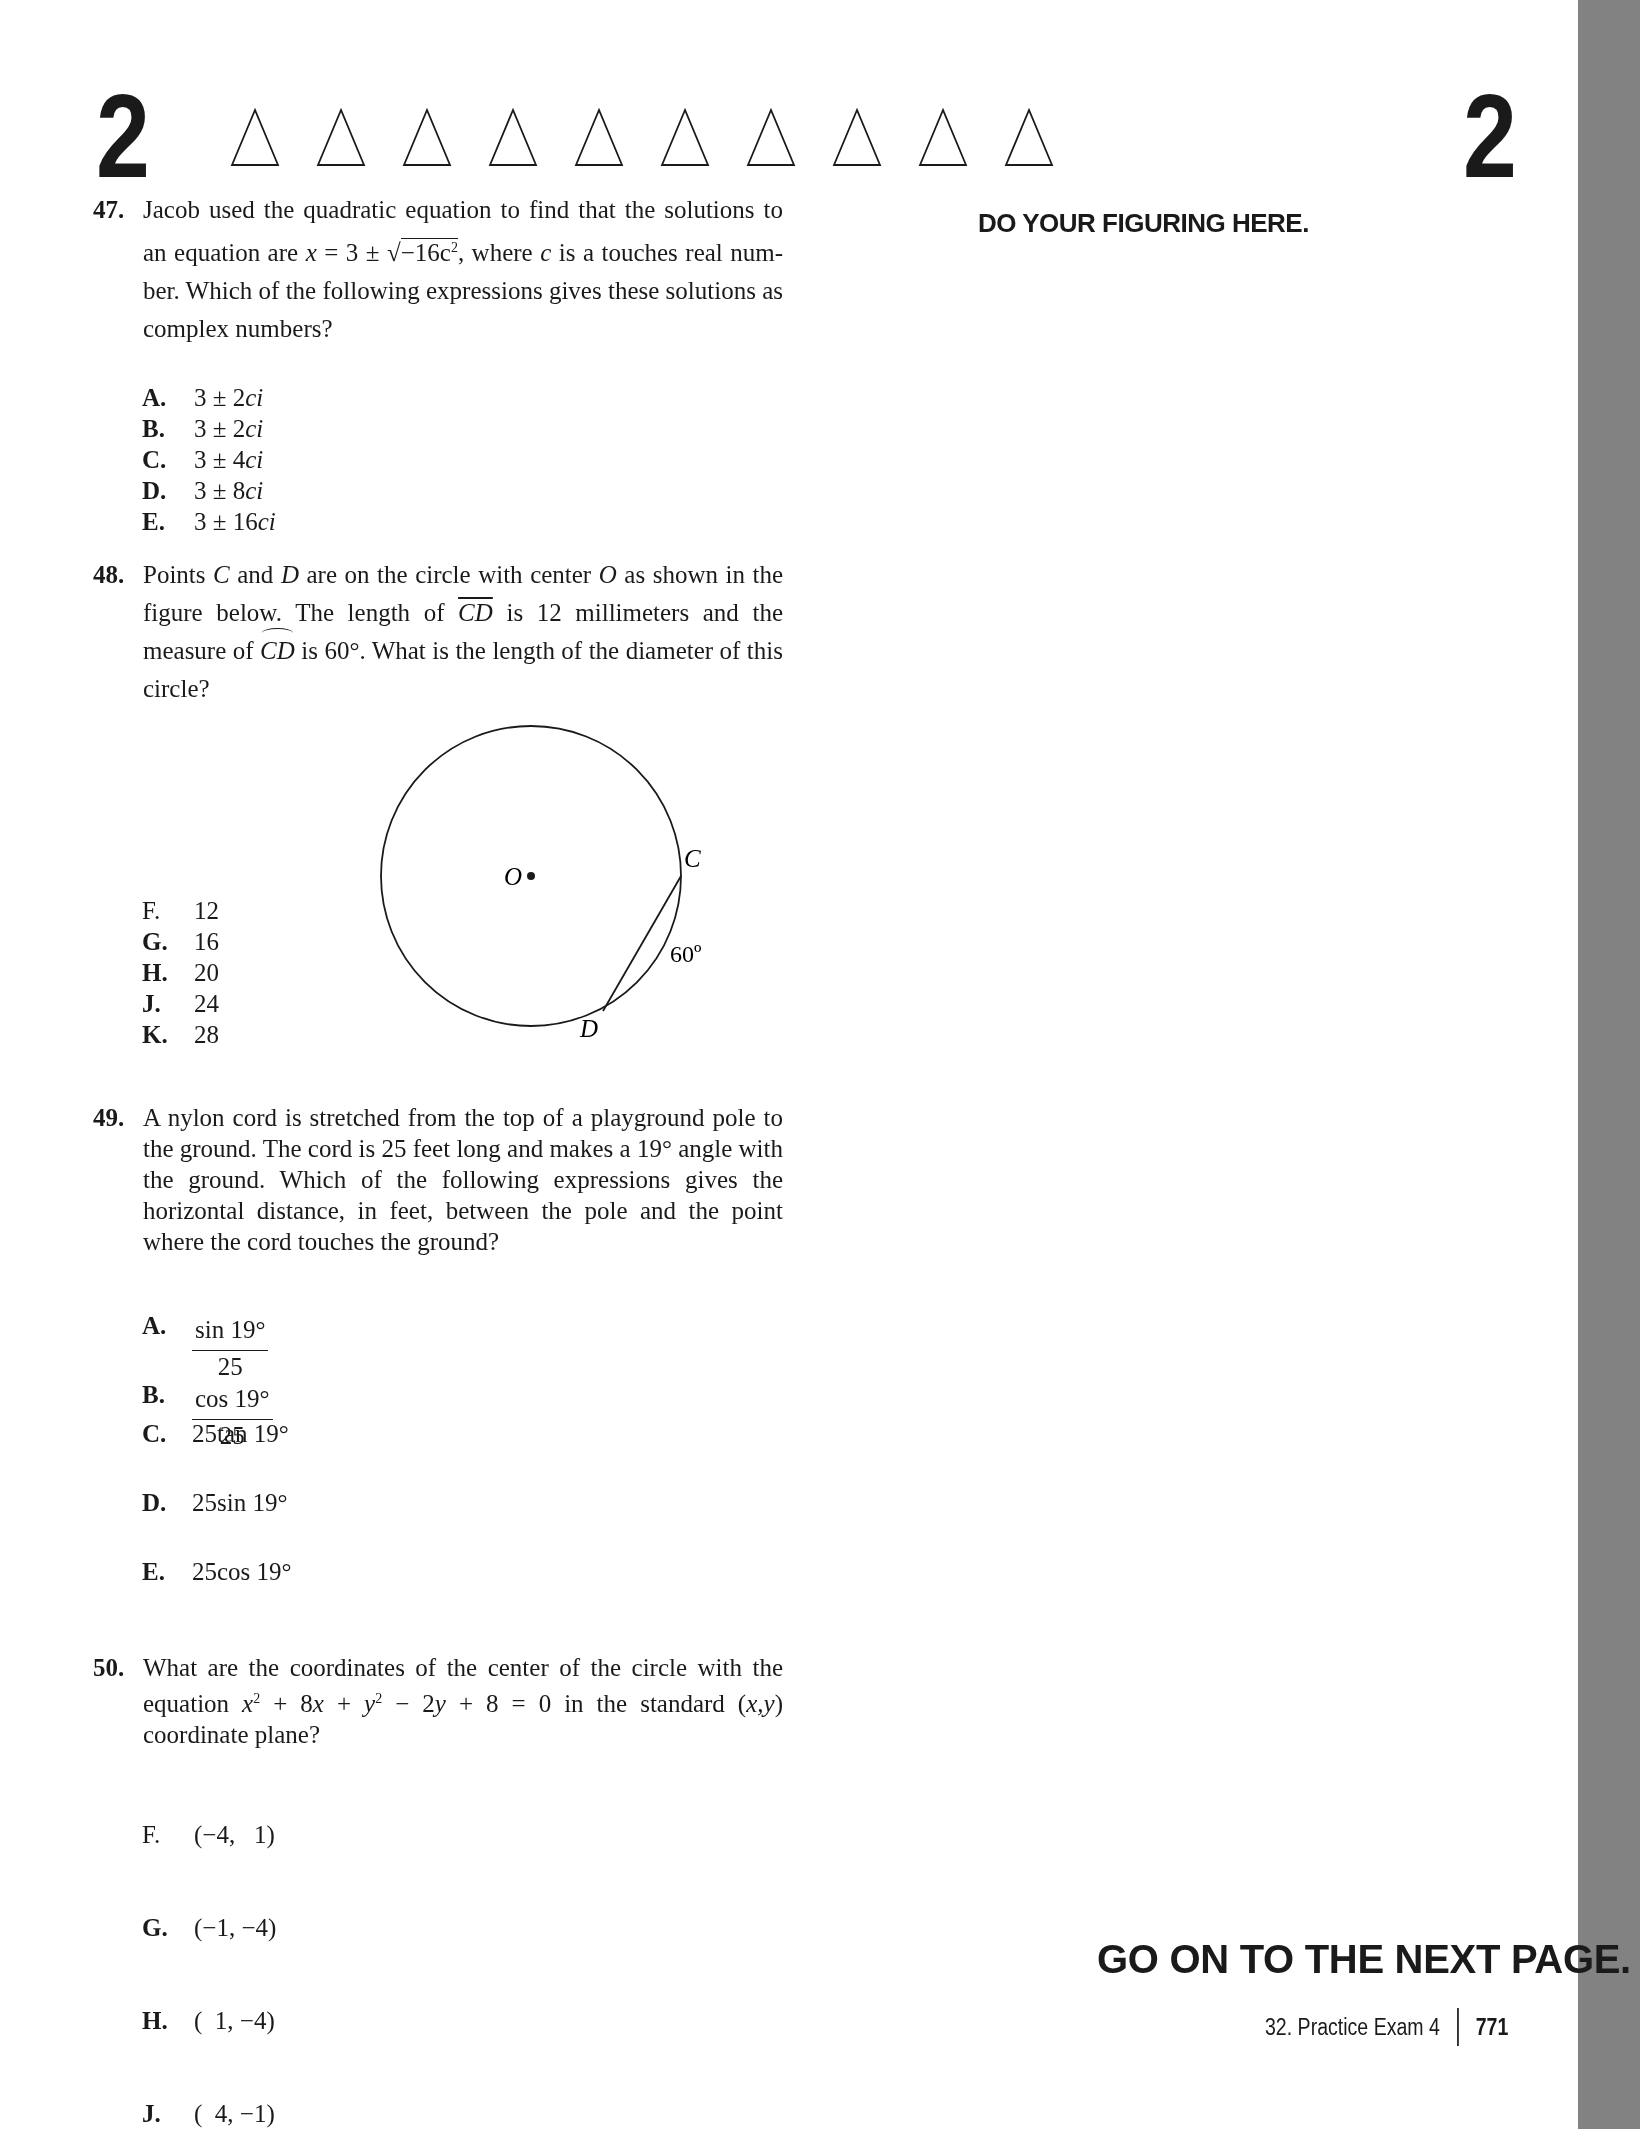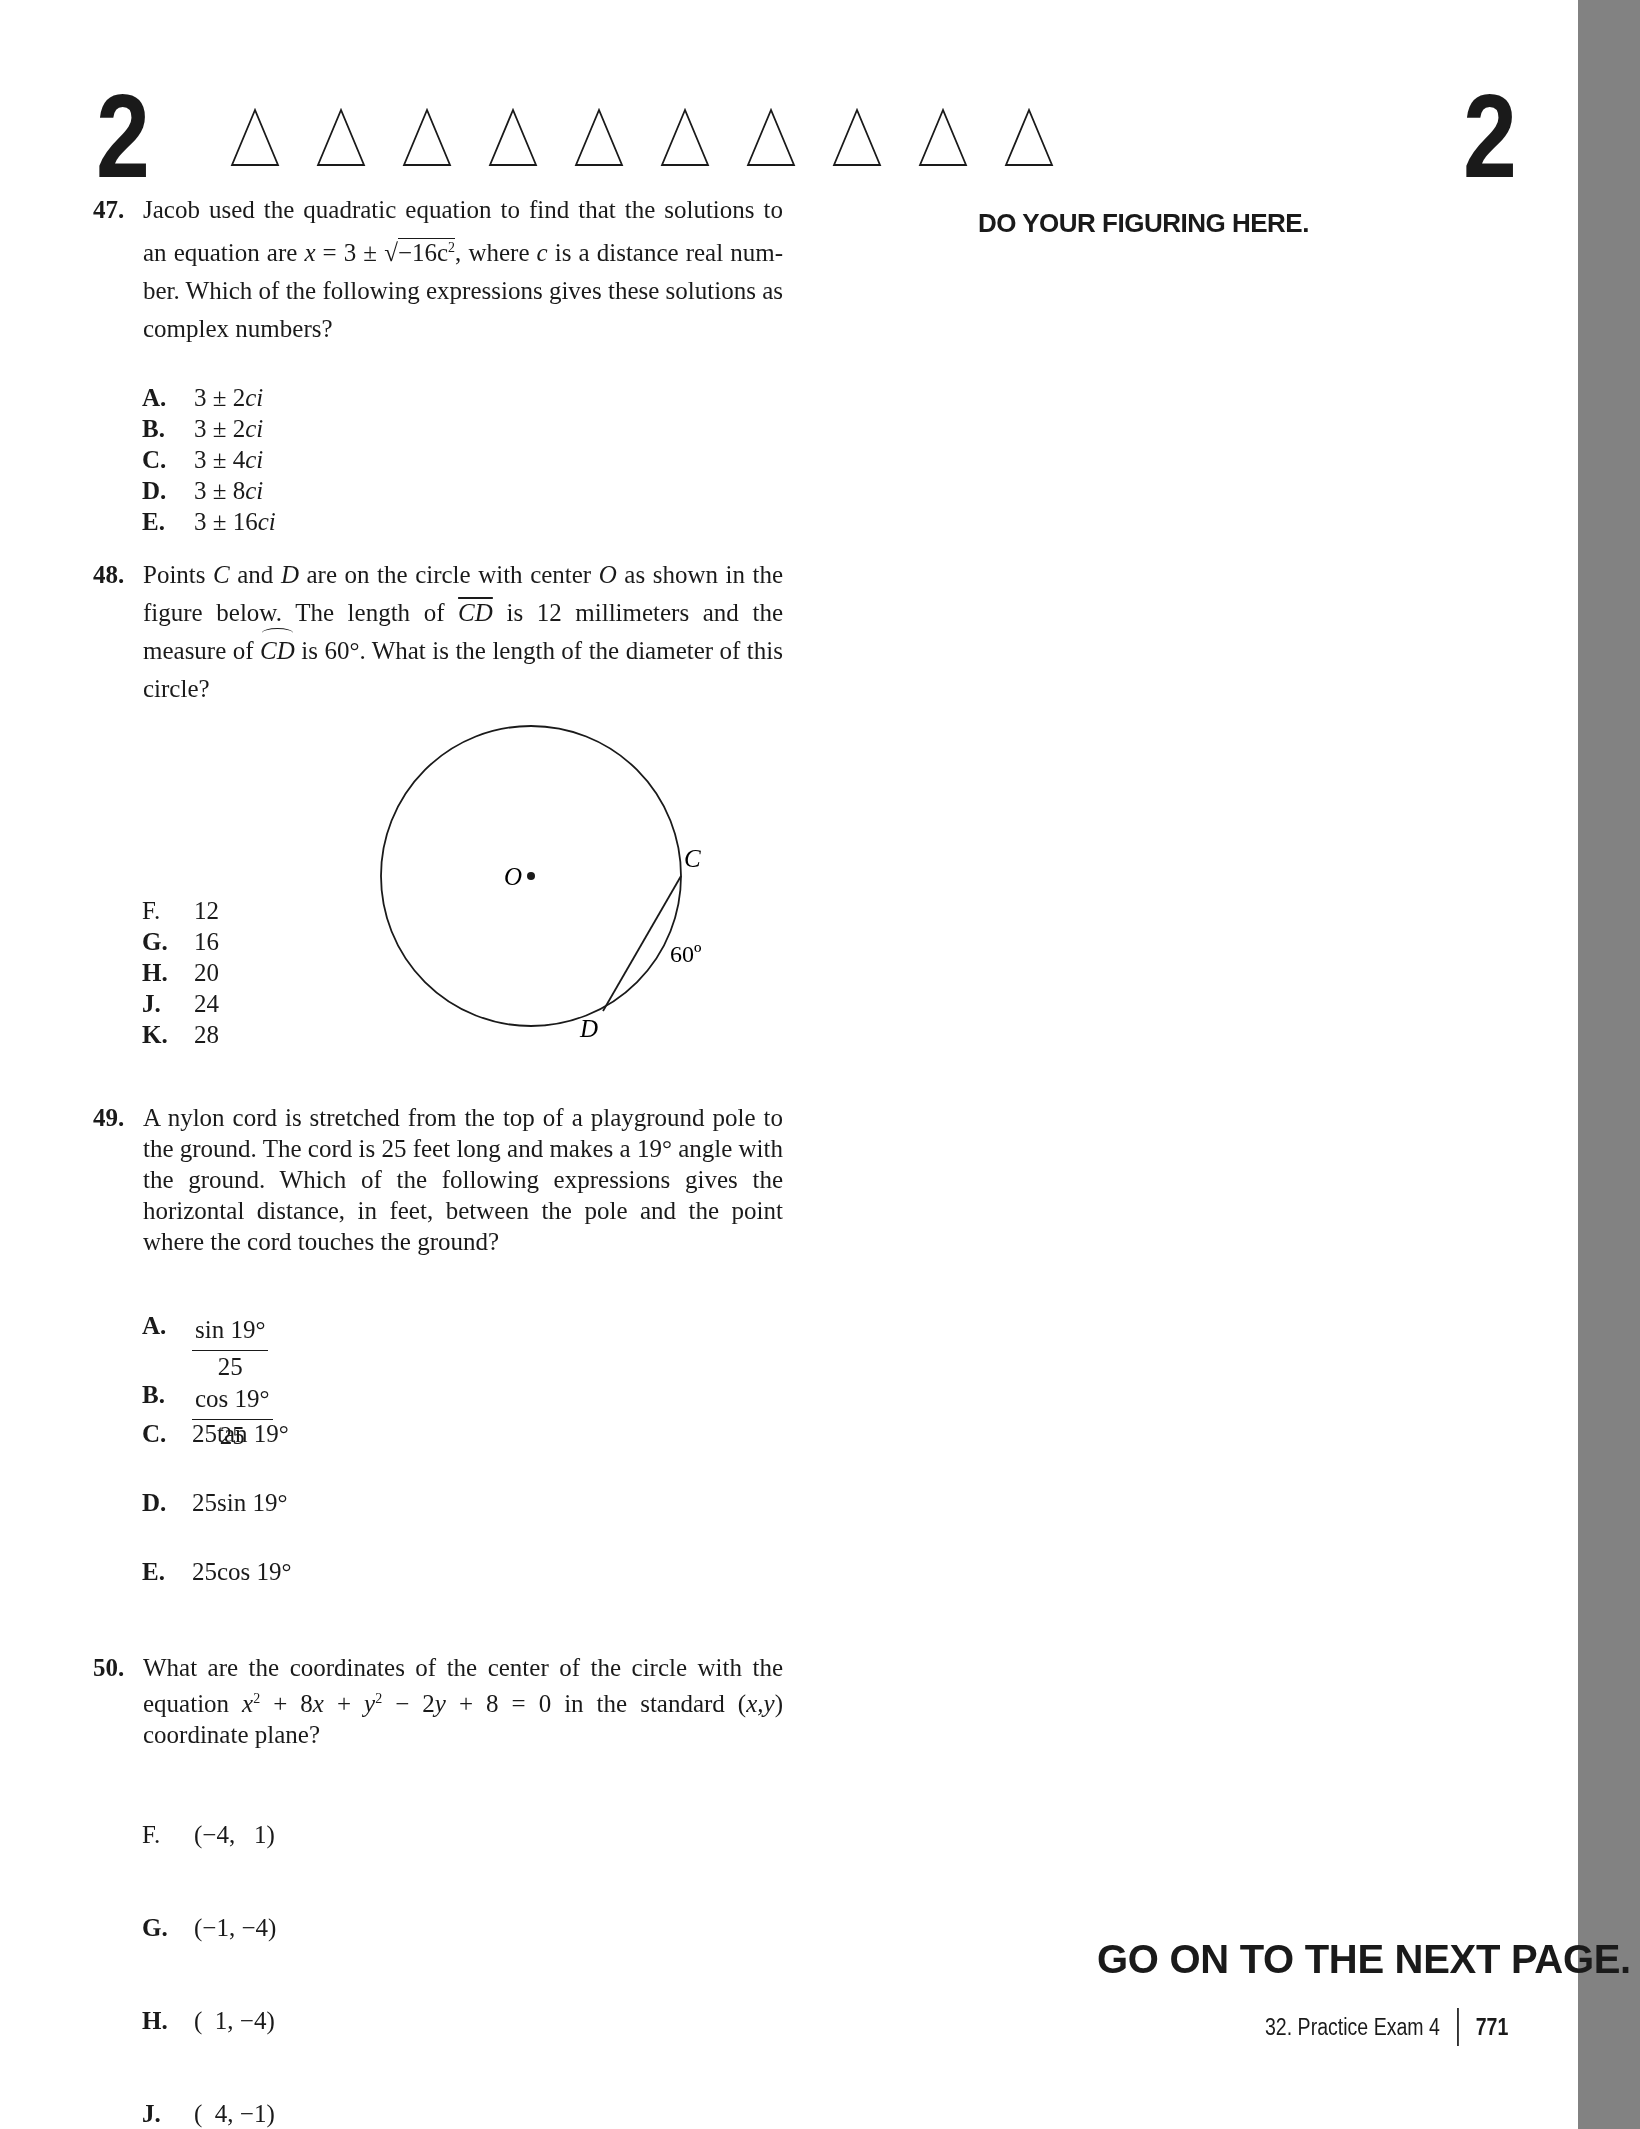--- a/index.html
+++ b/index.html
@@ -82,21 +82,21 @@
         <polygon points="25,2 2,57 48,57" fill="none" stroke="#1a1a1a" stroke-width="1.8"></polygon>
       </svg></div>
   </div>
 
 <div class="figuring">DO YOUR FIGURING HERE.</div>
 
 <div class="q lh38" style="top:191px;">
   <span class="qnum">47.</span>
   <div class="qtext">
     <span>Jacob used the quadratic equation to find that the solutions to</span>
-    <span>an equation are </span><span class="i">x</span><span> = 3 ± </span><span>√</span><span class="sqrt"><span>−16c</span><sup>2</sup></span><span>, where </span><span class="i">c</span><span> is a distance real num-</span>
+    <span>an equation are </span><span class="i">x</span><span> = 3 ± </span><span>√</span><span class="sqrt"><span>−16c</span><sup>2</sup></span><span>, where </span><span class="i">c</span><span> is a touches real num-</span>
     <span>ber. Which of the following expressions gives these solutions as complex numbers?</span>
   </div>
 </div>
 <div class="opts" style="top:382px;">
   <div class="opt">
       <span class="l">A.</span>
       <span>3 ± 2</span>
       <span class="i">ci</span>
     </div>
   <div class="opt">

